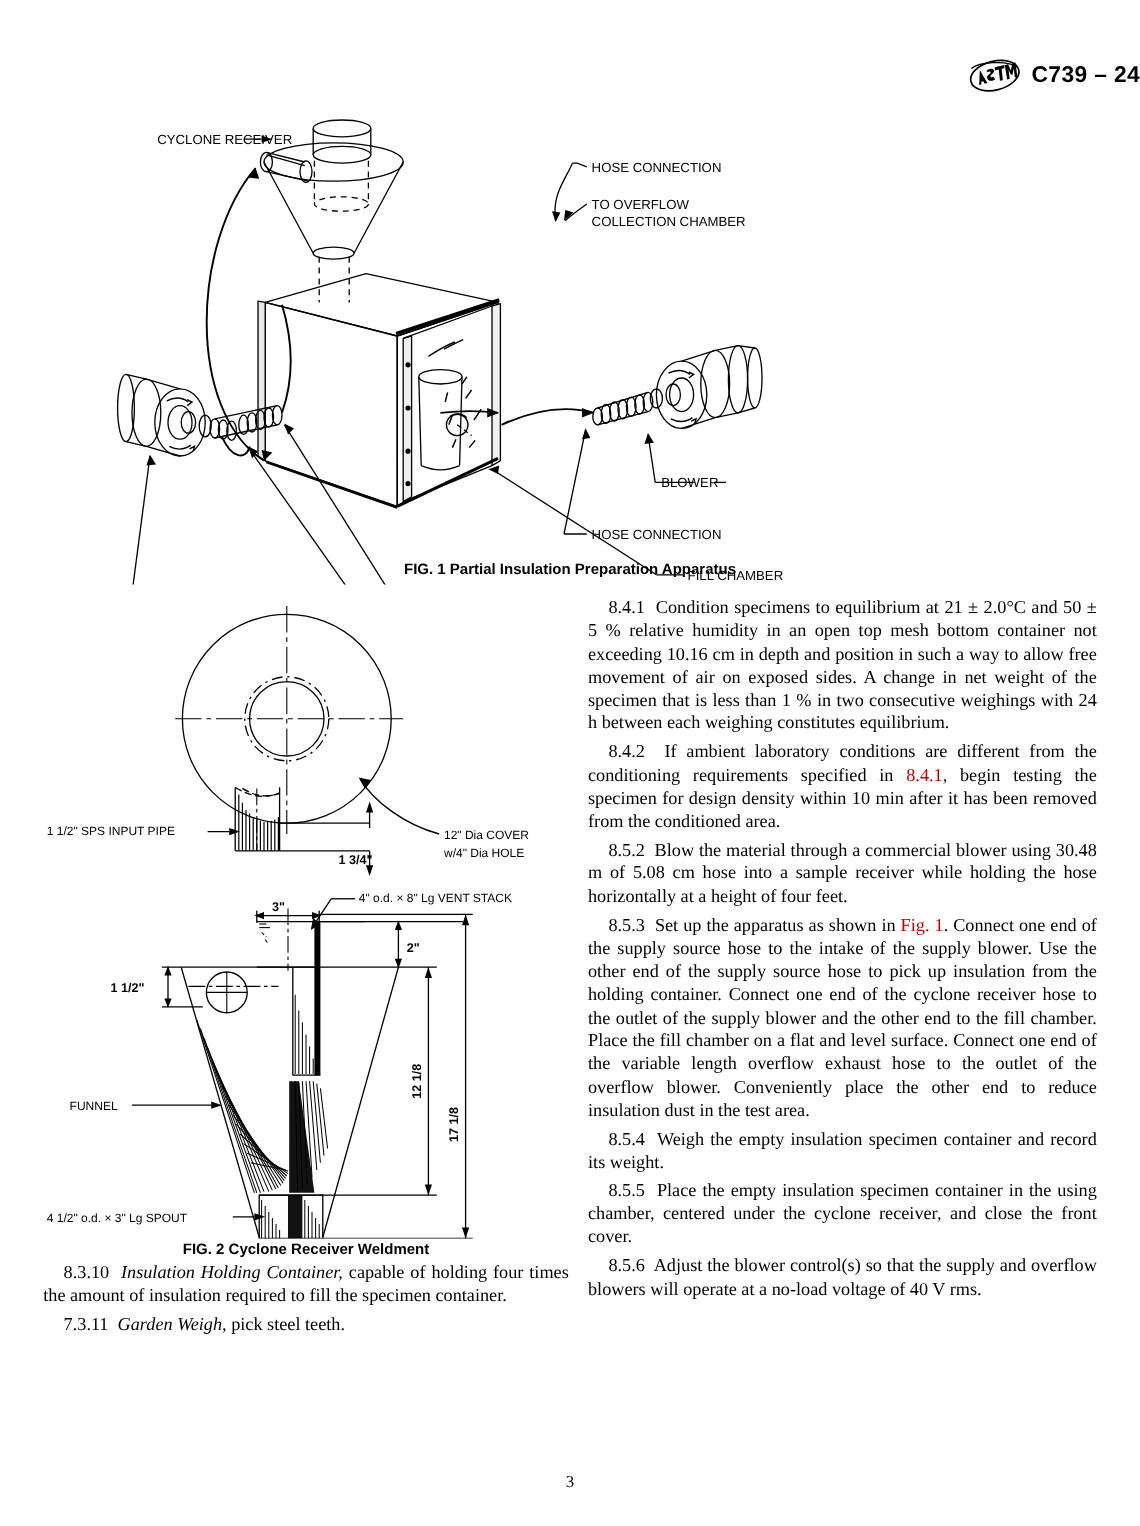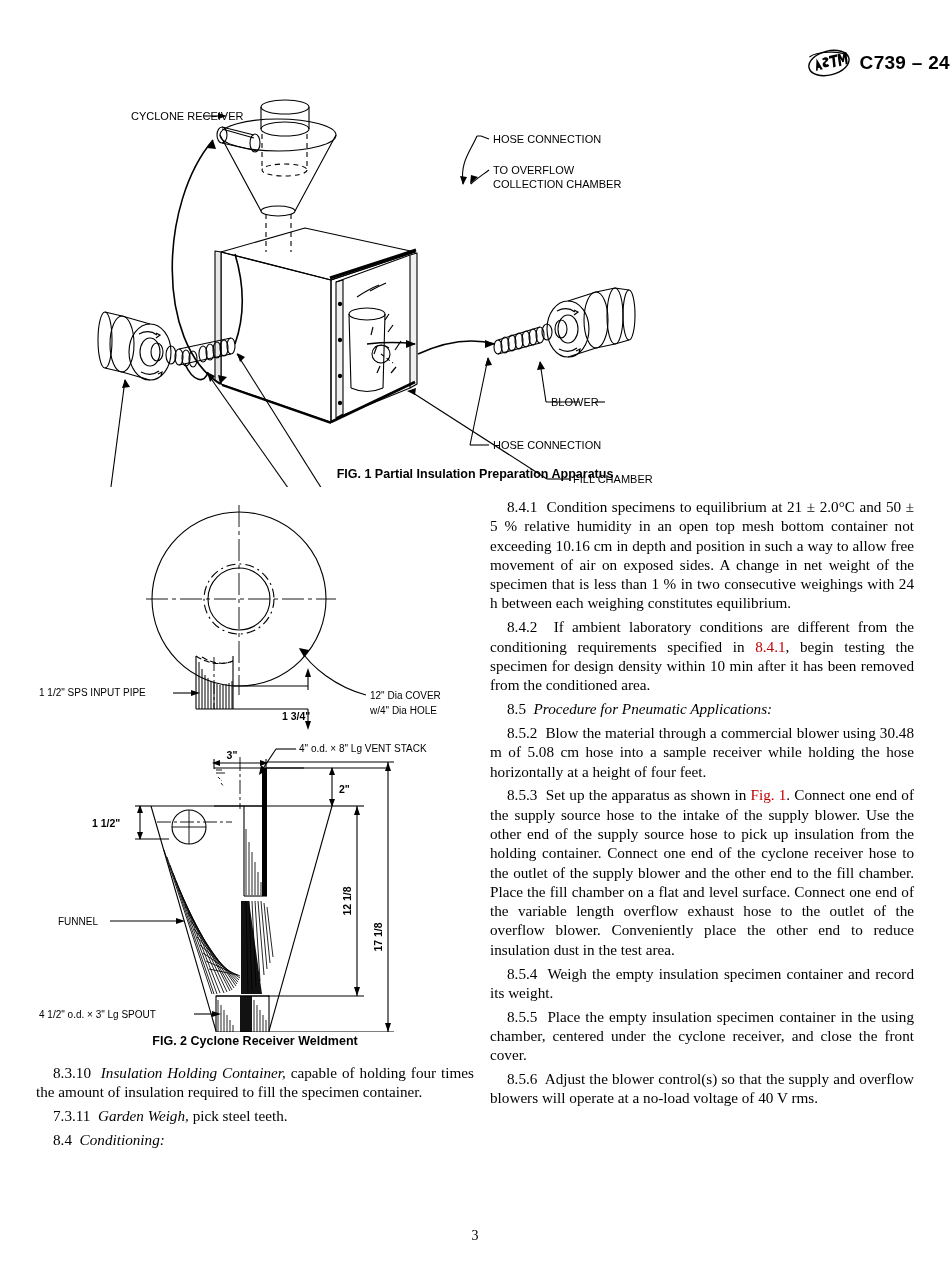--- a/index.html
+++ b/index.html
@@ -522,46 +522,40 @@
     <text class="dim" x="56" y="330">1 1/2"</text>
     <text class="dim" x="315" y="404" text-anchor="middle" transform="rotate(-90 315 404)">12 1/8</text>
     <text class="dim" x="346" y="440" text-anchor="middle" transform="rotate(-90 346 440)">17 1/8</text>
     <text class="lbl2" x="22" y="428">FUNNEL</text>
     <text class="lbl2" x="3" y="521">4 1/2" o.d. × 3" Lg SPOUT</text>
   </svg>
   </div>
 
   <div class="fig-caption fig2-caption">FIG. 2 Cyclone Receiver Weldment</div>
 
-  <div style="margin-top:15px;">
+  <div style="margin-top:3px;">
     <p class="para">
       <span>8.3.10</span><span>&nbsp;&nbsp;</span><span class="ital">Insulation Holding Container,</span><span> capable of holding four times the amount of insulation required to fill the specimen container.</span>
     </p>
     <p class="para">
       <span>7.3.11</span><span>&nbsp;&nbsp;</span><span class="ital">Garden Weigh,</span><span> pick steel teeth.</span>
     </p>
-    <p class="para last">
-      <span>8.4</span><span>&nbsp;&nbsp;</span><span class="ital">Conditioning:</span>
-    </p>
   </div>
 </div>
 
 <div class="col-right">
 
   <p class="para">
     <span>8.4.1</span><span>&nbsp;</span><span> Condition specimens to equilibrium at 21 ± 2.0°C and 50 ± 5 % relative humidity in an open top mesh bottom container not exceeding 10.16 cm in depth and position in such a way to allow free movement of air on exposed sides. A change in net weight of the specimen that is less than 1 % in two consecutive weighings with 24 h between each weighing constitutes equilibrium.</span>
   </p>
 
   <p class="para">
     <span>8.4.2</span><span>&nbsp;</span><span> If ambient laboratory conditions are different from the conditioning requirements specified in </span><span class="xref">8.4.1</span><span>, begin testing the specimen for design density within 10 min after it has been removed from the conditioned area.</span>
   </p>
 
-  <p class="para">
-    <span>8.5</span><span>&nbsp;&nbsp;</span><span class="ital">Procedure for Pneumatic Applications:</span>
-  </p>
 
 
   <p class="para">
     <span>8.5.2</span><span>&nbsp;</span><span> Blow the material through a commercial blower using 30.48 m of 5.08 cm hose into a sample receiver while holding the hose horizontally at a height of four feet.</span>
   </p>
 
   <p class="para">
     <span>8.5.3</span><span>&nbsp;</span><span> Set up the apparatus as shown in </span><span class="xref">Fig. 1</span><span>. Connect one end of the supply source hose to the intake of the supply blower. Use the other end of the supply source hose to pick up insulation from the holding container. Connect one end of the cyclone receiver hose to the outlet of the supply blower and the other end to the fill chamber. Place the fill chamber on a flat and level surface. Connect one end of the variable length overflow exhaust hose to the outlet of the overflow blower. Conveniently place the other end to reduce insulation dust in the test area.</span>
   </p>
 

